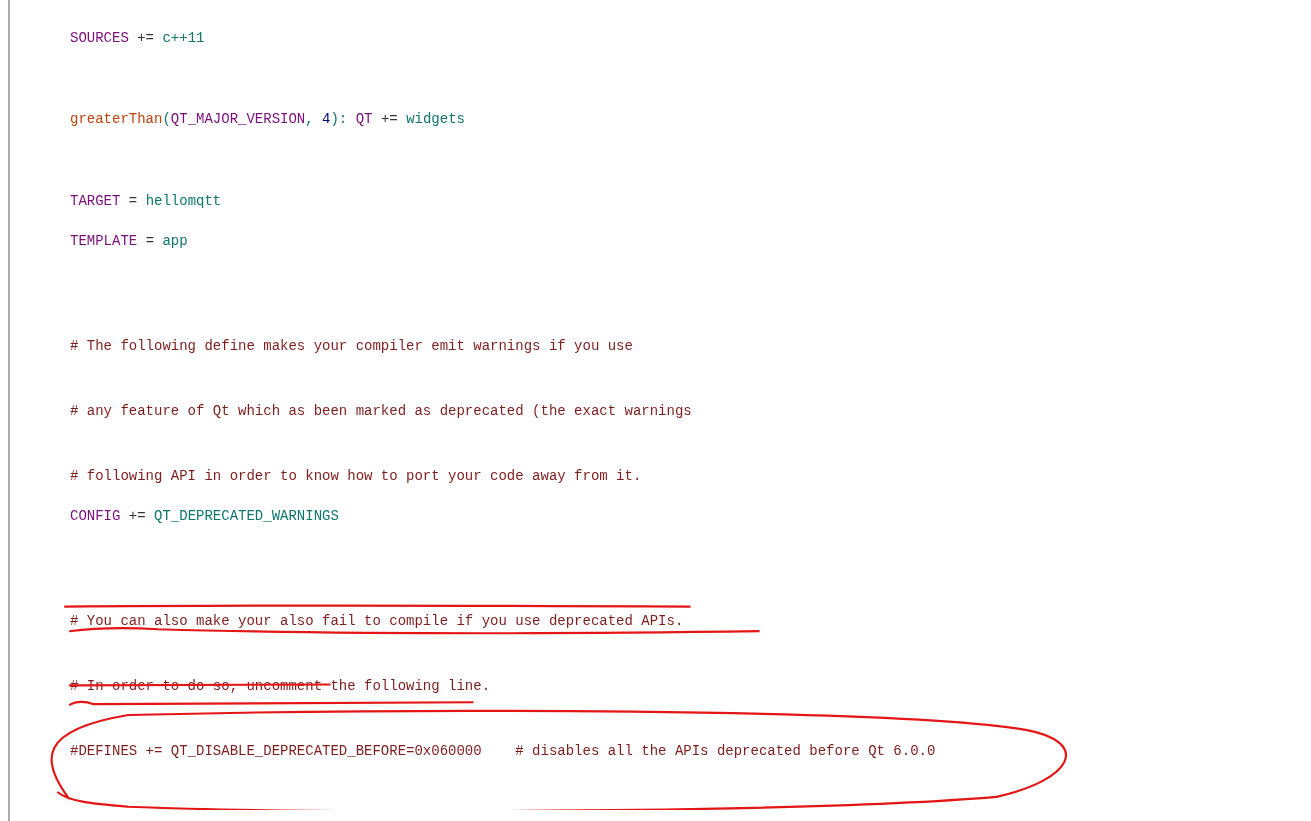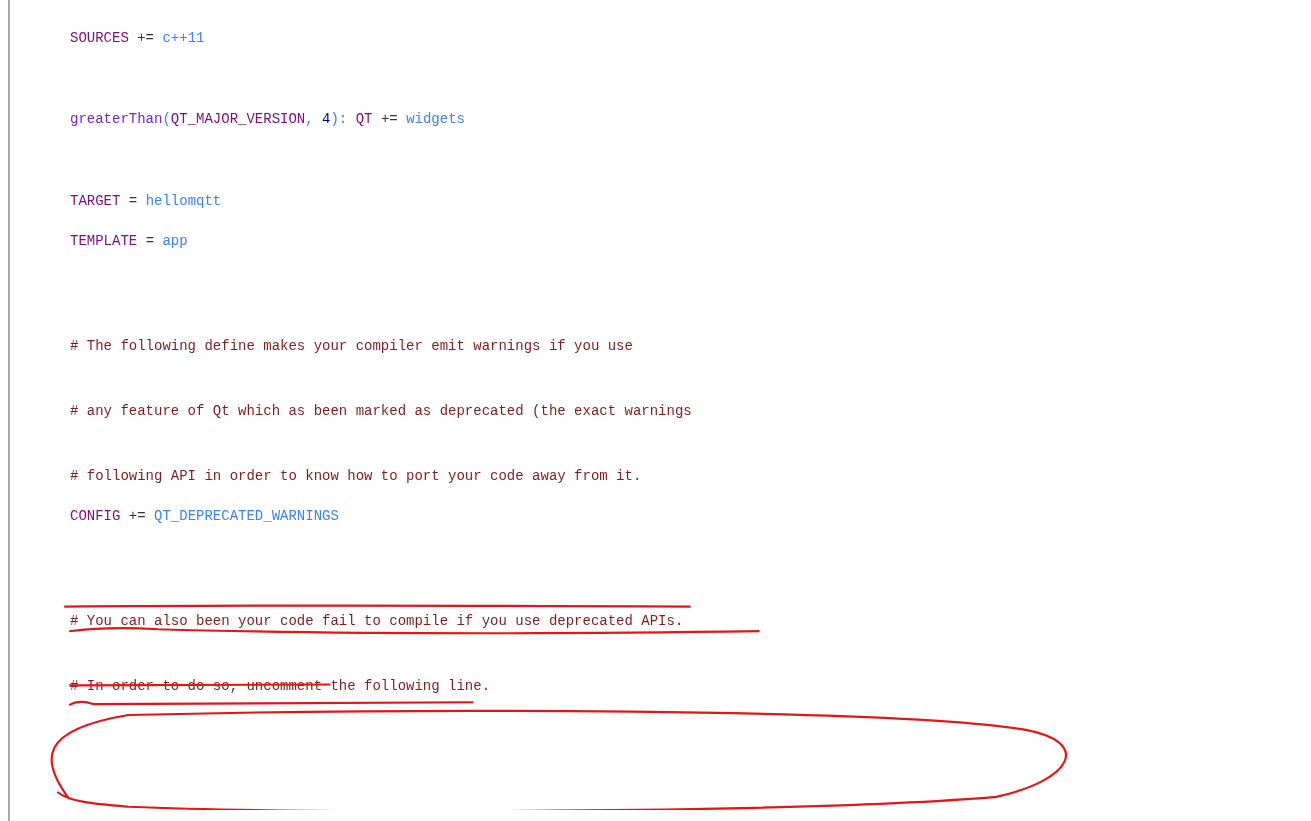--- a/index.html
+++ b/index.html
@@ -19,24 +19,24 @@
     background: #ffffff;
     white-space: pre;
     overflow: hidden;
   }
   .code-line {
     padding-left: 60px;
     min-height: 20px;
   }
   .c-var   { color: #7b0e7b; }  
   .c-op    { color: #333; }
-  .c-plain { color: #3b82f6; }  
+  .c-plain { color: #0f766e; }  
   .c-num   { color: #000080; }  
   .c-cmt   { color: #7f1d1d; margin-top: 24px; }  
-  .c-fn    { color: #6d28d9; }  
+  .c-fn    { color: #c2410c; }  
   .annotation-layer {
     position: absolute;
     top: 0; left: 0; right: 0; bottom: 0;
     pointer-events: none;
   }
   .red-line {
     stroke: #e41515;
     stroke-width: 2.2;
     fill: none;
   }
@@ -50,22 +50,23 @@
 <div class="code-line"><span class="c-fn">greaterThan</span><span class="c-plain">(</span><span class="c-var">QT_MAJOR_VERSION</span><span class="c-plain">, </span><span class="c-num">4</span><span class="c-plain">): </span><span class="c-var">QT</span> <span class="c-op">+=</span> <span class="c-plain">widgets</span></div>
 <div class="code-line"> </div>
 <div class="code-line"><span class="c-var">TARGET</span> <span class="c-op">=</span> <span class="c-plain">hellomqtt</span></div>
 <div class="code-line"><span class="c-var">TEMPLATE</span> <span class="c-op">=</span> <span class="c-plain">app</span></div>
 <div class="code-line"> </div>
 <div class="code-line c-cmt"># The following define makes your compiler emit warnings if you use</div>
 <div class="code-line c-cmt"># any feature of Qt which as been marked as deprecated (the exact warnings</div>
 <div class="code-line c-cmt"># following API in order to know how to port your code away from it.</div>
 <div class="code-line"><span class="c-var">CONFIG</span> <span class="c-op">+=</span> <span class="c-plain">QT_DEPRECATED_WARNINGS</span></div>
 <div class="code-line"> </div>
-<div class="code-line c-cmt"># You can also been your code fail to compile if you use deprecated APIs.</div>
+<div class="code-line c-cmt"># You can also make your also fail to compile if you use deprecated APIs.</div>
 <div class="code-line c-cmt"># In order to do so, uncomment the following line.</div>
+<div class="code-line c-cmt">#DEFINES += QT_DISABLE_DEPRECATED_BEFORE=0x060000    # disables all the APIs deprecated before Qt 6.0.0</div>
 <div class="code-line"> </div>
 <div class="code-line"> </div>
 
 
 
 
 
 
 
 

